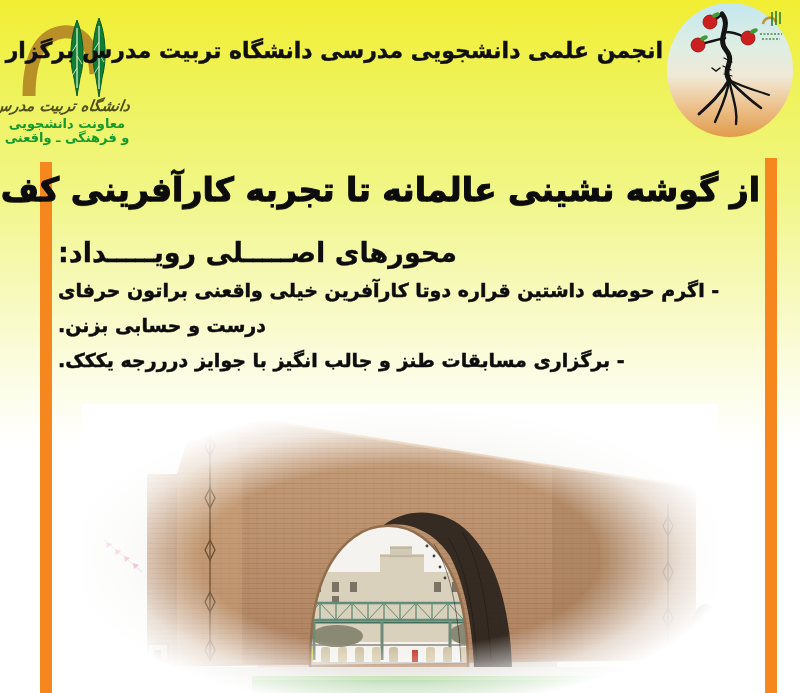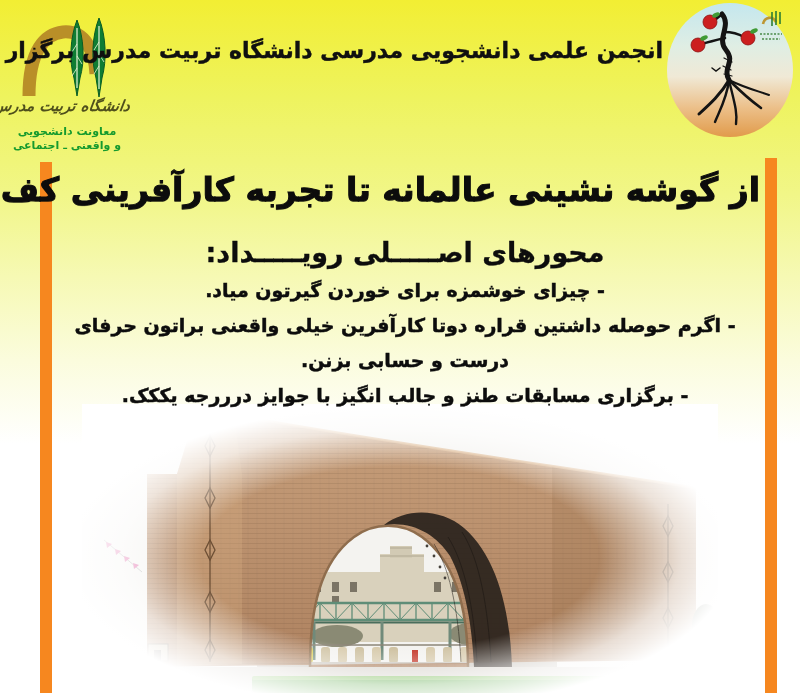--- a/index.html
+++ b/index.html
@@ -8,41 +8,41 @@
     font-family:"DejaVu Sans",sans-serif;
     background:linear-gradient(180deg,#f2ee33 0%,#eef35e 14%,#f1f687 28%,#f6f9b4 40%,#fbfcdd 52%,#ffffff 64%,#ffffff 100%);
   }
   
   .uni-logo{position:absolute;left:4px;top:16px;width:126px;height:136px;text-align:center;}
   .uni-logo svg{display:block;margin:0 auto;}
   .uni-callig{
     direction:rtl;font-style:italic;font-weight:bold;color:#4f4f1c;
     font-size:15px;line-height:16px;transform:skewX(-8deg);letter-spacing:-1px;white-space:nowrap;
   }
-  .uni-dept{direction:rtl;color:#159a2e;font-weight:bold;font-size:11px;line-height:14px;margin-top:11px;}
+  .uni-dept{direction:rtl;color:#159a2e;font-weight:bold;font-size:13px;line-height:14px;margin-top:3px;}
   
   .org-line{
     position:absolute;top:38px;right:137px;left:120px;direction:rtl;text-align:right;
     font-size:22px;font-weight:bold;color:#101010;white-space:nowrap;
     -webkit-text-stroke:.4px #101010;
   }
   
   .emblem{position:absolute;left:666px;top:2px;width:128px;height:136px;}
   
   .bar{position:absolute;width:12px;bottom:0;background:#f6871f;}
   .bar.left{left:40px;top:162px;}
   .bar.right{left:765px;top:158px;}
   
   .main-title{
     position:absolute;top:170px;left:52px;right:40px;direction:rtl;text-align:center;
     font-size:33px;font-weight:bold;color:#0c0c0c;white-space:nowrap;
     -webkit-text-stroke:1px #0c0c0c;text-shadow:0 1px 0 rgba(0,0,0,.35);
   }
   
-  .body-text{position:absolute;top:233px;left:58px;right:48px;direction:rtl;text-align:center;color:#0d0d0d;}
+  .body-text{position:absolute;top:233px;left:58px;right:48px;direction:rtl;text-align:left;color:#0d0d0d;}
   .section-heading{
     font-size:27px;font-weight:bold;line-height:40px;
     -webkit-text-stroke:.3px #0d0d0d;
   }
   .bullet{
     font-size:19px;font-weight:bold;line-height:35px;
     -webkit-text-stroke:.45px #0d0d0d;
   }
   
   .photo{position:absolute;left:82px;top:404px;width:636px;height:289px;}
@@ -65,21 +65,21 @@
         <path d="M62,12 L62,72" stroke="#eaf6d8" stroke-width="1.2"></path>
         <path d="M62,28 L57,36 M62,40 L67,48 M62,52 L57,60" stroke="#eaf6d8" stroke-width="0.8" fill="none"></path>
         <path d="M84,2 C77,20 76,44 81,62 L84,81 L87,62 C92,44 91,20 84,2 Z" fill="#0f7d33" stroke="#0a5c24" stroke-width="1"></path>
         <path d="M84,10 L84,73" stroke="#eaf6d8" stroke-width="1.2"></path>
         <path d="M84,26 L79,34 M84,38 L89,46 M84,50 L79,58" stroke="#eaf6d8" stroke-width="0.8" fill="none"></path>
       </g>
     </svg>
     <div class="uni-callig">دانشگاه تربیت مدرس</div>
     <div class="uni-dept">
       <div>معاونت دانشجویی</div>
-      <div>و واقعنی ـ اجتماعی</div>
+      <div>و فرهنگی ـ واقعنی</div>
     </div>
   </div>
 
   <div class="org-line">انجمن علمی دانشجویی مدرسی دانشگاه تربیت مدرس برگزار می کند.</div>
 
   <div class="emblem">
     <svg width="128" height="136" viewBox="0 0 128 136">
       <defs>
         <linearGradient id="skyG" x1="0" y1="0" x2="0" y2="1">
           <stop offset="0" stop-color="#c4e7ee"></stop>
@@ -279,18 +279,17 @@
 
       <rect x="0" y="263" width="636" height="26" fill="#dad6cf"></rect>
       <rect x="170" y="272" width="380" height="17" rx="4" fill="#4fa13a"></rect>
       <rect x="170" y="272" width="380" height="4" rx="2" fill="#7dbd5a"></rect>
     </svg>
     <div class="vignette"></div>
   </div>
 
   <div class="body-text">
     <div class="section-heading">محورهای اصـــــلی رویـــــداد:</div>
-    <div class="bullet">- چیزای خوشمزه برای خوردن گیرتون میاد.</div>
     <div class="bullet">- اگرم حوصله داشتین قراره دوتا کارآفرین خیلی واقعنی براتون حرفای درست و حسابی بزنن.</div>
     <div class="bullet">- برگزاری مسابقات طنز و جالب انگیز با جوایز درررجه یککک.</div>
   </div>
 
 </div>
 
 </body></html>

